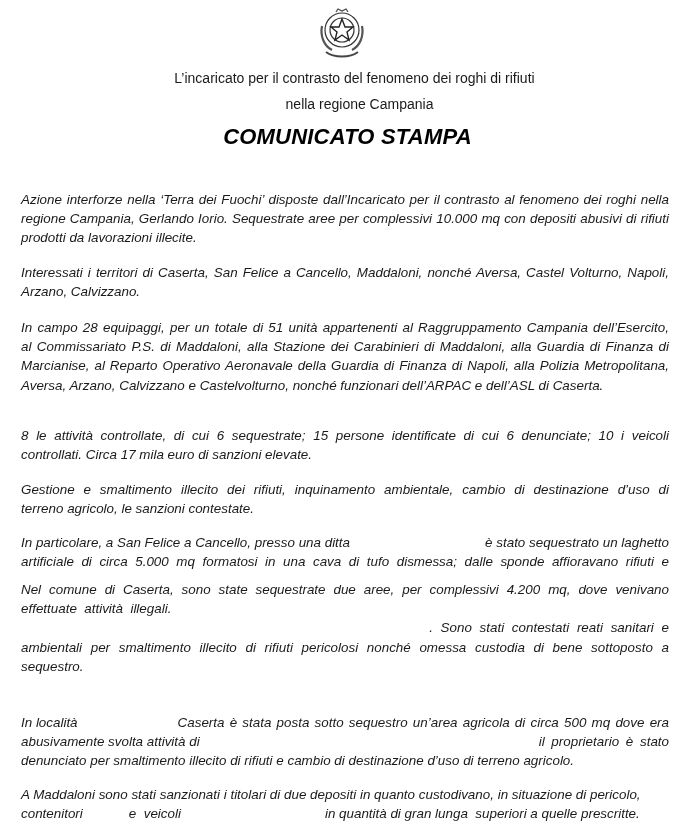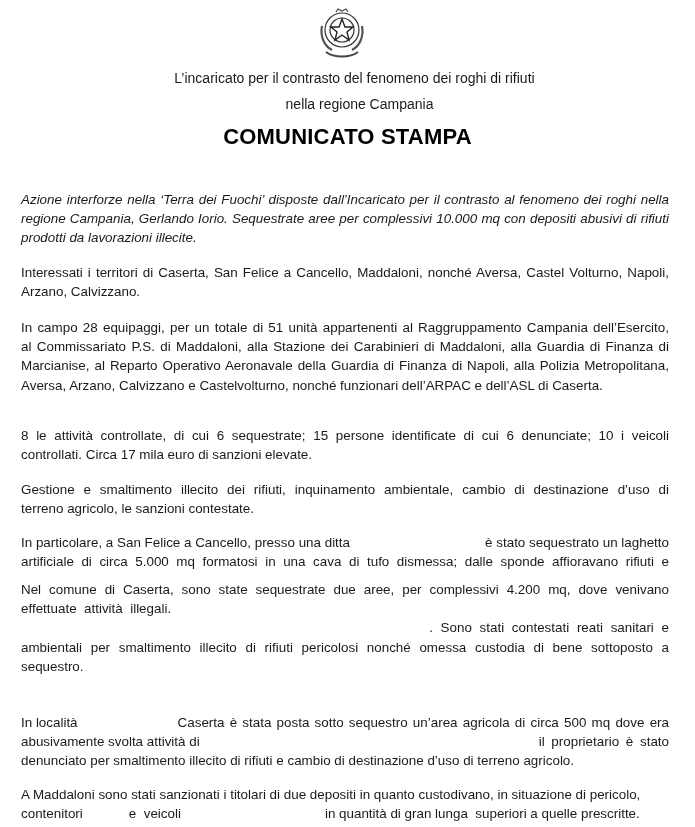--- a/index.html
+++ b/index.html
@@ -13,27 +13,28 @@
     position: absolute; left: 316px; top: 4px; width: 52px; height: 56px;
   }
   .header-line {
     position: absolute; left: 0; width: 695px; text-align: center;
     font-size: 14px; color: #1a1a1a;
   }
   #hl1 { top: 70px; margin-left: 7px; }
   #hl2 { top: 96px; margin-left: 12px; }
   .title {
     position: absolute; left: 0; width: 695px; top: 124px; text-align: center;
-    font-size: 22px; font-weight: bold; letter-spacing: 0.2px;
+    font-size: 22px; font-weight: bold; font-style: italic; letter-spacing: 0.2px;
     color: #000;
   }
   .para {
     position: absolute; left: 21px; width: 648px;
     font-size: 13.4px; line-height: 19.2px; color: #1a1a1a;
     text-align: justify;
+    font-style: italic;
   }
   .para.italic { font-style: italic; }
   .line { display: block; white-space: nowrap; }
   .jl { display: block; text-align: justify; text-align-last: justify; }
   .gap { display: inline-block; }
 </style>
 </head>
 <body>
 
 <div class="emblem">

